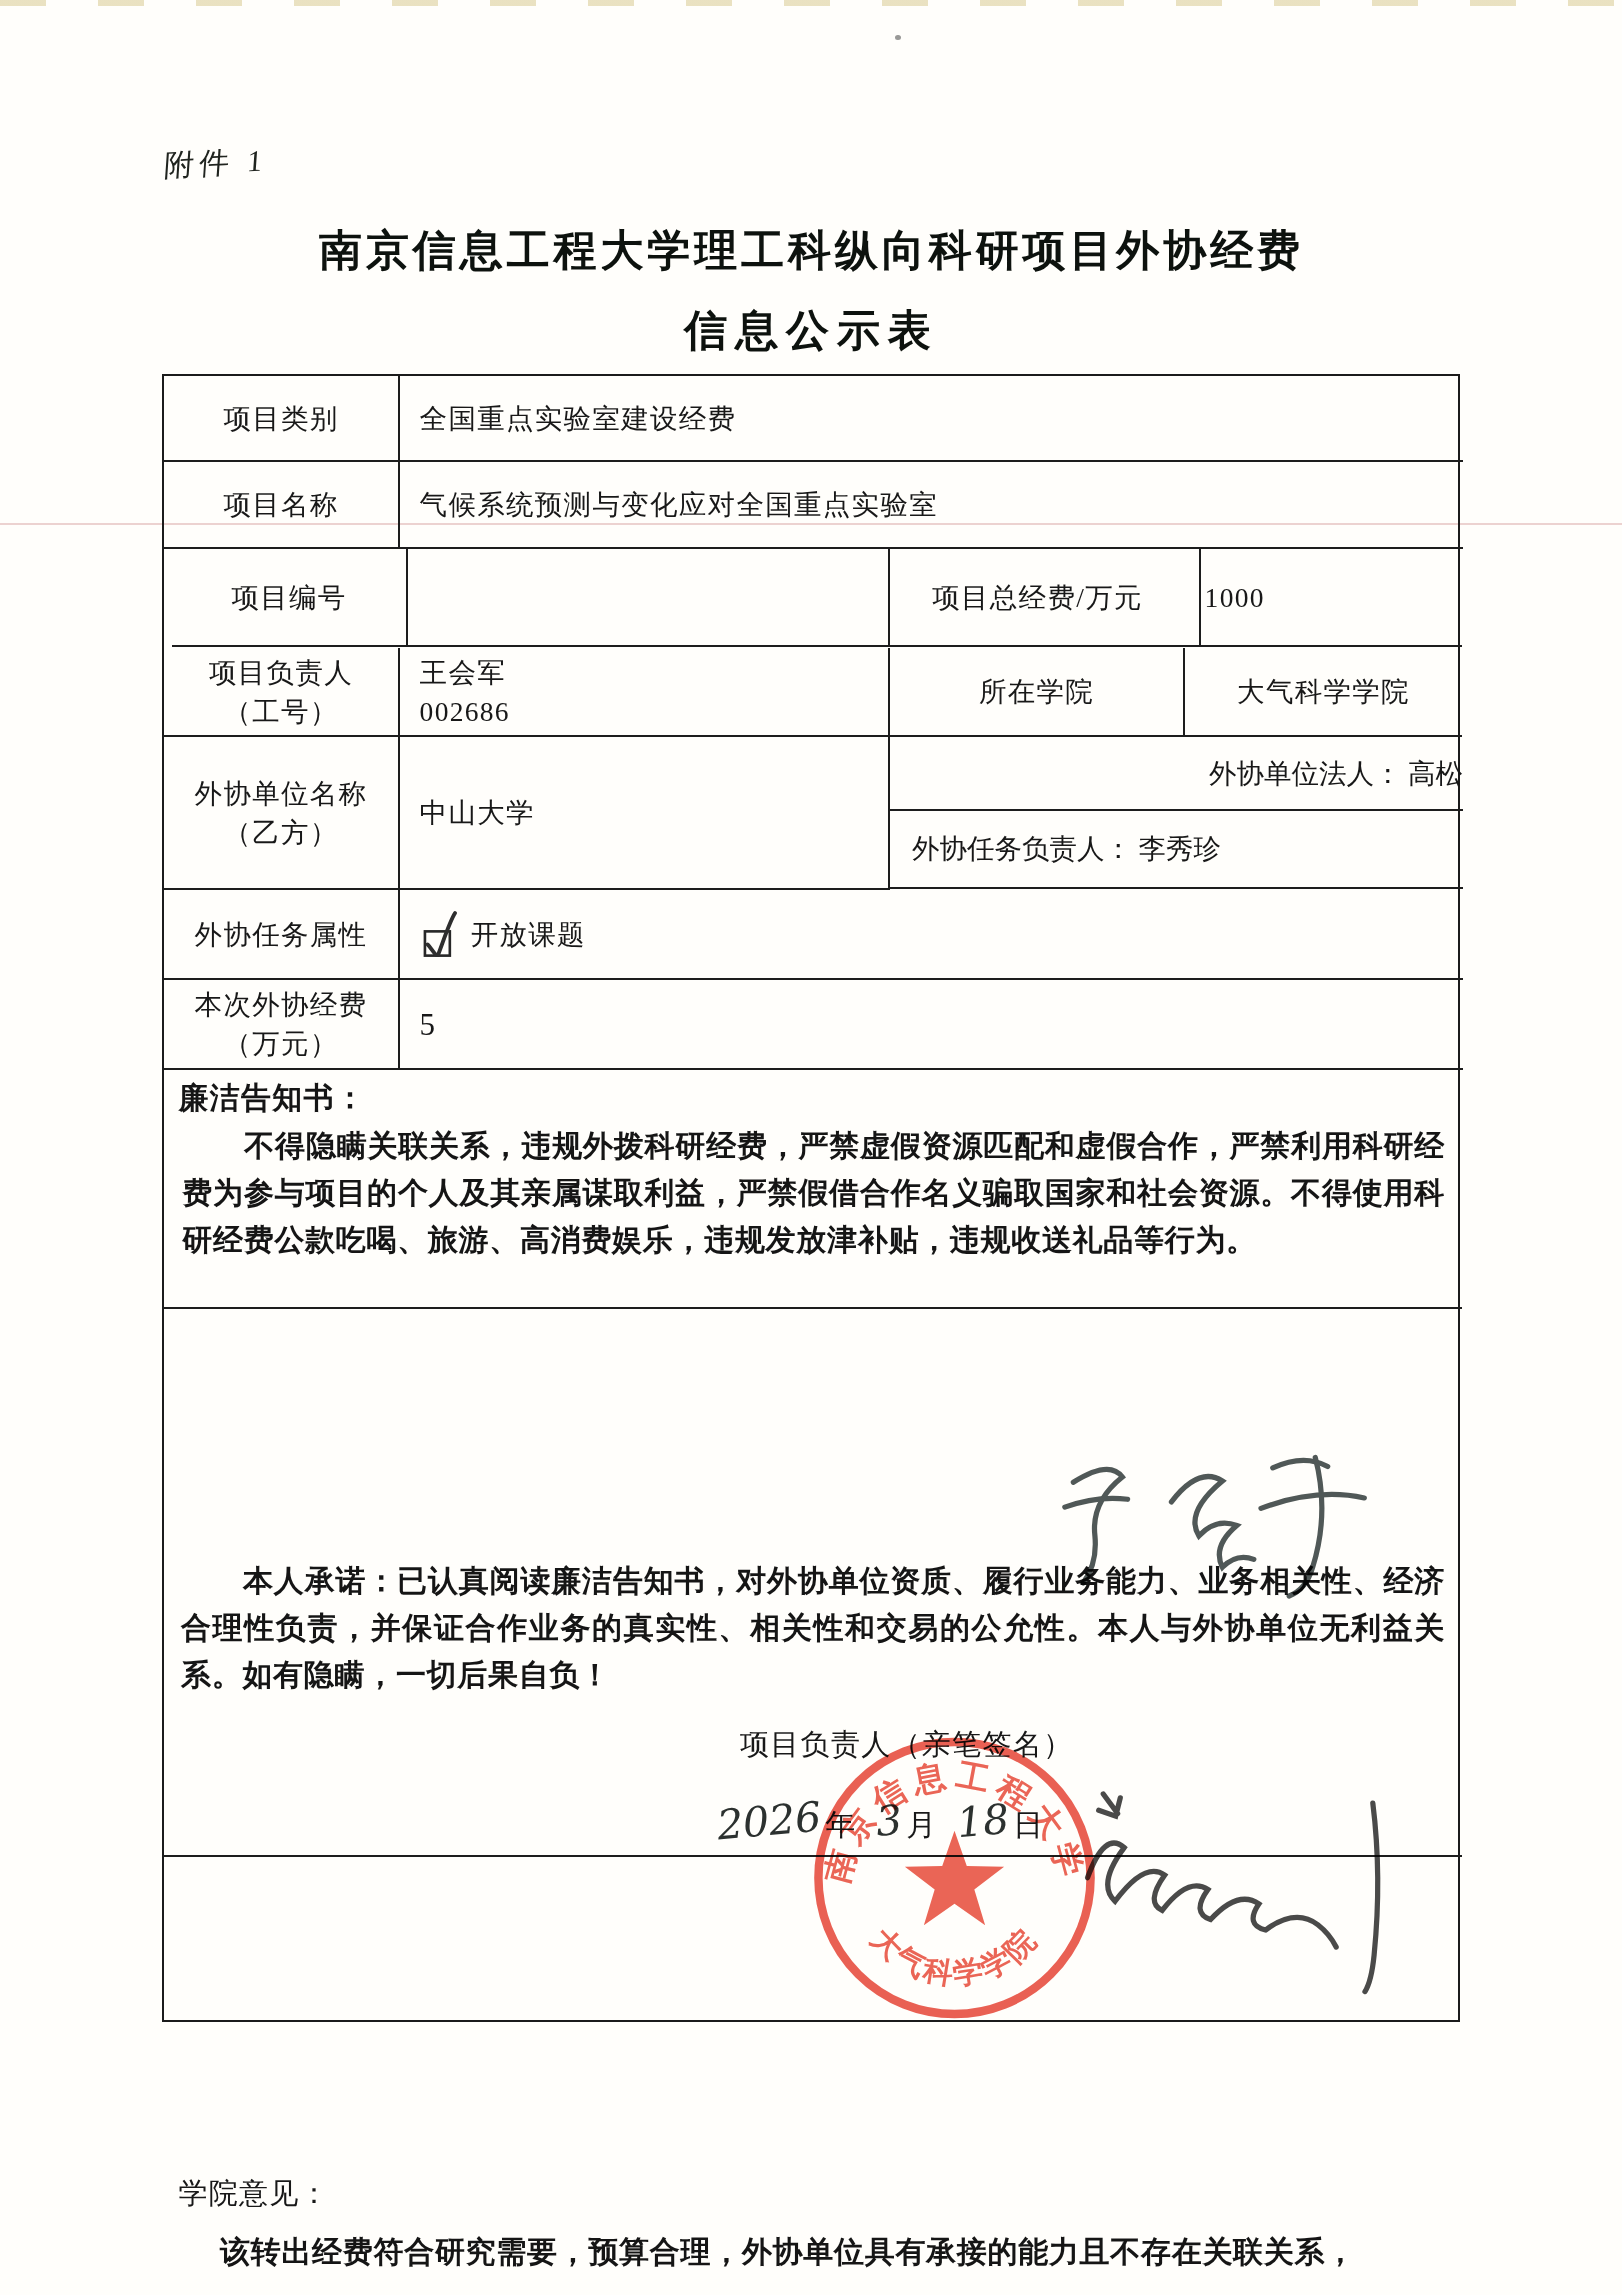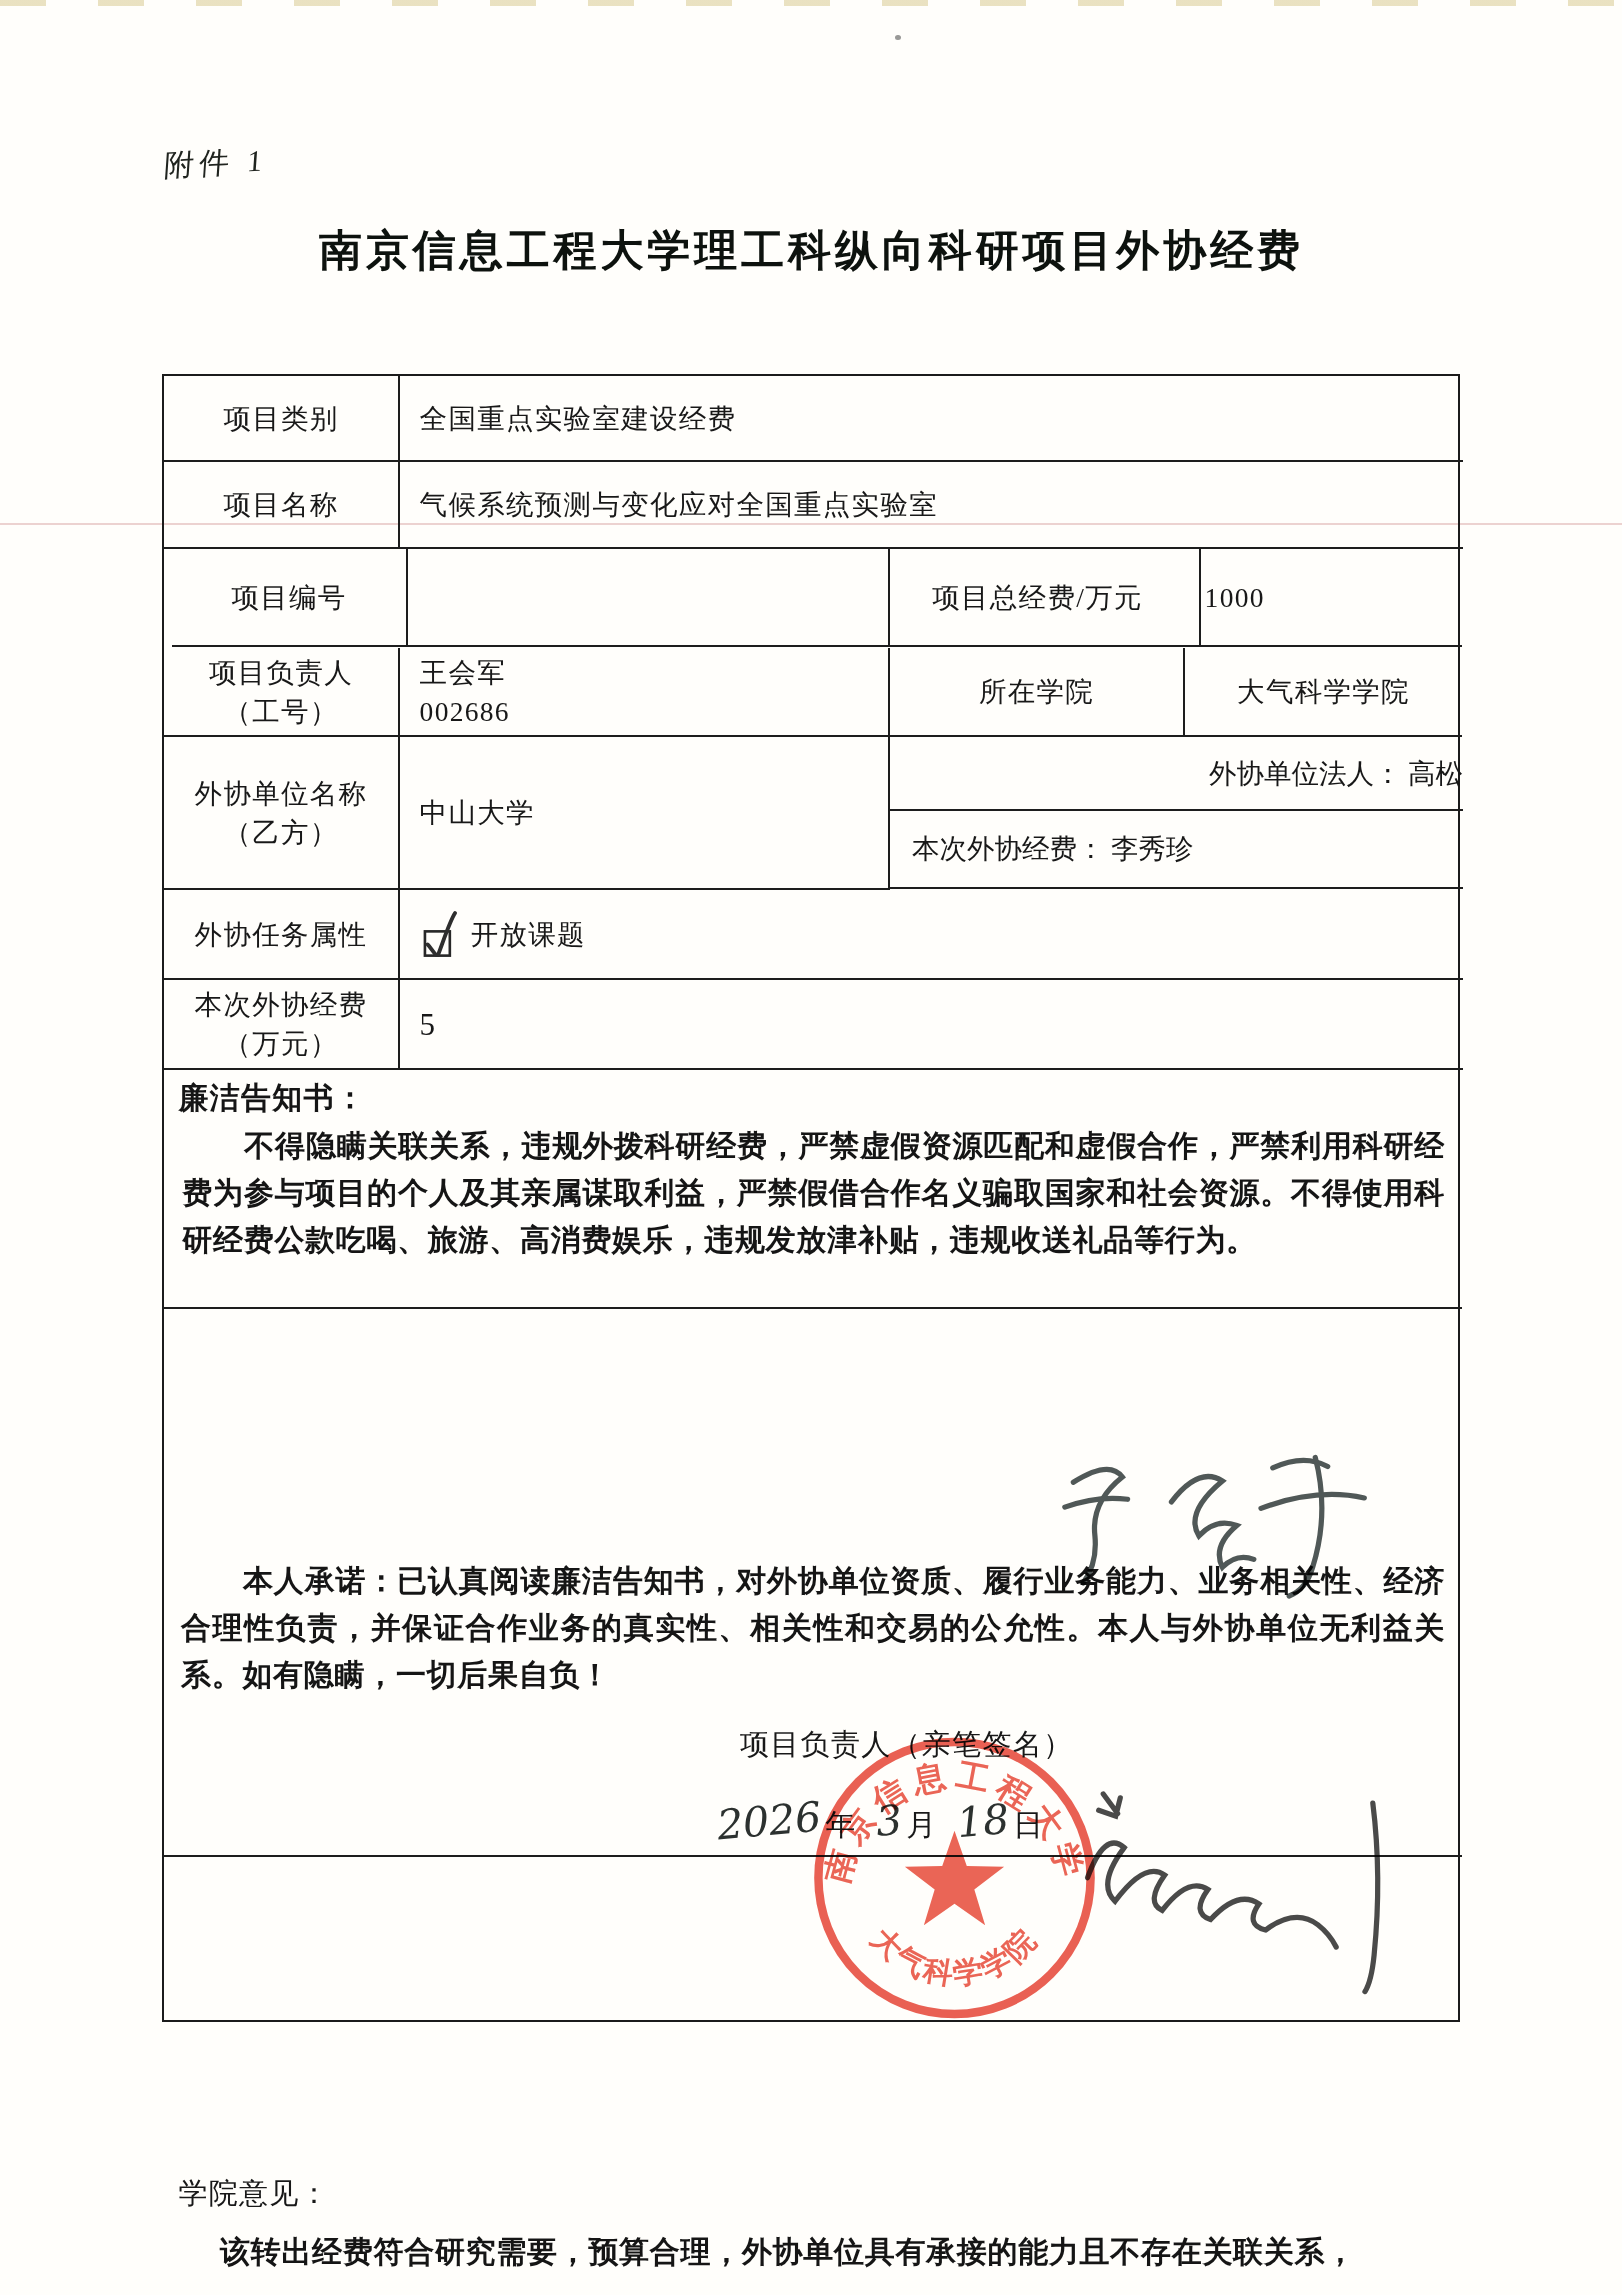--- a/index.html
+++ b/index.html
@@ -51,20 +51,21 @@
 <body>
 
 <div class="page">
 
   <div class="edge-artifact"></div>
   <div class="dot-artifact"></div>
   <div class="scan-line"></div>
 
   <div class="attachment">附件 1</div>
   <div class="title title1">南京信息工程大学理工科纵向科研项目外协经费</div>
+  <div class="title title2">信息公示表</div>
 
   <div class="form-table">
 
     <div class="cell lab br bb" style="left:0;top:0;width:236px;height:86px;">项目类别</div>
     <div class="cell val bb" style="left:236px;top:0;width:1063px;height:86px;">全国重点实验室建设经费</div>
 
     <div class="cell lab br bb" style="left:0;top:86px;width:236px;height:87px;">项目名称</div>
     <div class="cell val bb" style="left:236px;top:86px;width:1063px;height:87px;">气候系统预测与变化应对全国重点实验室</div>
 
     <div class="cell lab br bb" style="left:8px;top:173px;width:236px;height:98px;">项目编号</div>
@@ -92,21 +93,21 @@
           <span class="block">外协单位名称</span>
           <span class="block">（乙方）</span>
         </span>
     </div>
     <div class="cell val br bb" style="left:236px;top:361px;width:490px;height:153px;">中山大学</div>
     <div class="cell bb" style="left:726px;top:361px;width:573px;height:74px;padding-left:22px;justify-content:flex-end;">
       <span>外协单位法人：</span>
       <span style="margin-left:6.5px;">高松</span>
     </div>
     <div class="cell bb" style="left:726px;top:434px;width:573px;height:79px;padding-left:22px;">
-      <span>本次外协经费：</span>
+      <span>外协任务负责人：</span>
       <span style="margin-left:6.5px;">李秀珍</span>
     </div>
 
     <div class="cell lab br bb" style="left:0;top:514px;width:236px;height:90px;">外协任务属性</div>
     <div class="cell val bb" style="left:236px;top:514px;width:1063px;height:90px;">
       <span class="checkbox-wrap">
         <svg width="38" height="50" viewBox="0 0 58 76">
           <rect x="6" y="34" width="38" height="37" fill="none" stroke="#282828" stroke-width="4"></rect>
           <path d="M10 54 C16 60 22 72 26 70 C33 52 44 18 52 6" fill="none" stroke="#2e2e2e" stroke-width="6" stroke-linecap="round"></path>
         </svg>

